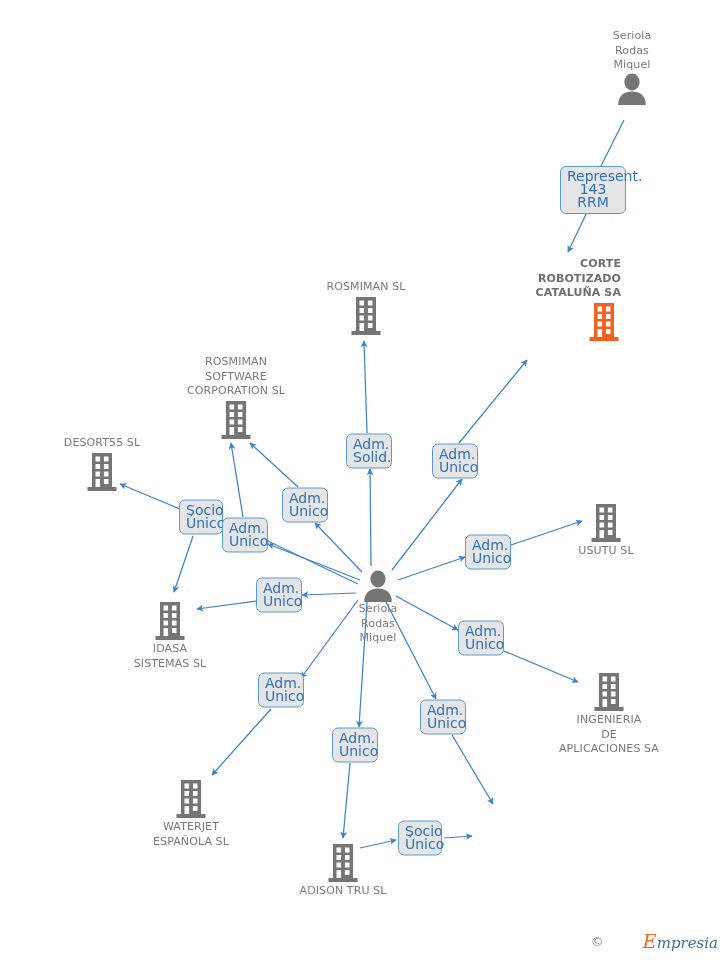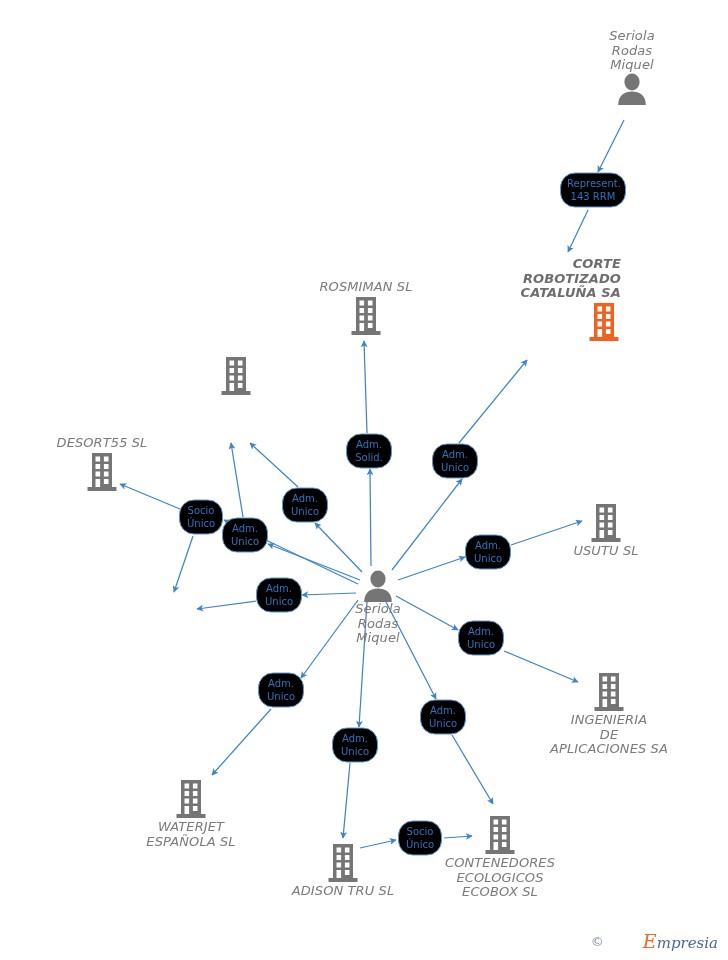--- a/index.html
+++ b/index.html
@@ -23,43 +23,42 @@
     height: 960px;
     pointer-events: none;
   }
   .node {
     position: absolute;
     transform: translateX(-50%);
     text-align: center;
     width: 160px;
   }
   .node .label {
-    font-size: 13px;
+    font-size: 11px;
     line-height: 14.5px;
     color: #7a7a7a;
     white-space: pre-line;
     letter-spacing: 0.1px;
-    font-style: italic;
   }
   .node.bold .label {
     font-weight: bold;
     color: #6e6e6e;
   }
   .node .icon-wrap {
     display: block;
     line-height: 0;
   }
   .edge-label {
     position: absolute;
     transform: translate(-50%, -50%);
-    background: #000000;
+    background: #e5e5e5;
     border: 1.3px solid #5b9bd5;
-    border-radius: 15px;
+    border-radius: 6px;
     color: #2f72bd;
-    font-size: 10px;
+    font-size: 14px;
     line-height: 13px;
     padding: 3px 6px 4px 6px;
     text-align: center;
     white-space: pre-line;
     box-sizing: border-box;
   }
   .watermark {
     position: absolute;
     right: 10px;
     bottom: 8px;
@@ -186,20 +185,23 @@
         <rect x="18.9" y="13" width="4.6" height="5" fill="#ffffff"></rect>
         <rect x="10.5" y="20.5" width="4.6" height="5" fill="#ffffff"></rect>
         <rect x="18.9" y="20.5" width="4.6" height="5" fill="#ffffff"></rect>
         <rect x="10.5" y="28" width="4.6" height="8" fill="#ffffff"></rect>
         <rect x="18.9" y="28" width="4.6" height="5" fill="#ffffff"></rect>
       </svg>
     </span>
   </div>
 
   <div class="node" style="left:236px; top:355px;">
+    <div class="label">ROSMIMAN
+SOFTWARE
+CORPORATION SL</div>
     <span class="icon-wrap">
       <svg width="34" height="42" viewBox="0 0 34 42" aria-hidden="true">
         <rect x="7" y="2" width="20" height="34" fill="#757575"></rect>
         <rect x="2.5" y="36" width="29" height="4" fill="#757575"></rect>
         <rect x="10.5" y="5.5" width="4.6" height="5" fill="#ffffff"></rect>
         <rect x="18.9" y="5.5" width="4.6" height="5" fill="#ffffff"></rect>
         <rect x="10.5" y="13" width="4.6" height="5" fill="#ffffff"></rect>
         <rect x="18.9" y="13" width="4.6" height="5" fill="#ffffff"></rect>
         <rect x="10.5" y="20.5" width="4.6" height="5" fill="#ffffff"></rect>
         <rect x="18.9" y="20.5" width="4.6" height="5" fill="#ffffff"></rect>
@@ -220,20 +222,38 @@
         <rect x="10.5" y="13" width="4.6" height="5" fill="#ffffff"></rect>
         <rect x="18.9" y="13" width="4.6" height="5" fill="#ffffff"></rect>
         <rect x="10.5" y="20.5" width="4.6" height="5" fill="#ffffff"></rect>
         <rect x="18.9" y="20.5" width="4.6" height="5" fill="#ffffff"></rect>
         <rect x="10.5" y="28" width="4.6" height="8" fill="#ffffff"></rect>
         <rect x="18.9" y="28" width="4.6" height="5" fill="#ffffff"></rect>
       </svg>
     </span>
   </div>
 
+  <div class="node" style="left:170px; top:600px;">
+    <span class="icon-wrap">
+      <svg width="34" height="42" viewBox="0 0 34 42" aria-hidden="true">
+        <rect x="7" y="2" width="20" height="34" fill="#757575"></rect>
+        <rect x="2.5" y="36" width="29" height="4" fill="#757575"></rect>
+        <rect x="10.5" y="5.5" width="4.6" height="5" fill="#ffffff"></rect>
+        <rect x="18.9" y="5.5" width="4.6" height="5" fill="#ffffff"></rect>
+        <rect x="10.5" y="13" width="4.6" height="5" fill="#ffffff"></rect>
+        <rect x="18.9" y="13" width="4.6" height="5" fill="#ffffff"></rect>
+        <rect x="10.5" y="20.5" width="4.6" height="5" fill="#ffffff"></rect>
+        <rect x="18.9" y="20.5" width="4.6" height="5" fill="#ffffff"></rect>
+        <rect x="10.5" y="28" width="4.6" height="8" fill="#ffffff"></rect>
+        <rect x="18.9" y="28" width="4.6" height="5" fill="#ffffff"></rect>
+      </svg>
+    </span>
+    <div class="label">IDASA
+SISTEMAS SL</div>
+  </div>
 
   <div class="node" style="left:191px; top:778px;">
     <span class="icon-wrap">
       <svg width="34" height="42" viewBox="0 0 34 42" aria-hidden="true">
         <rect x="7" y="2" width="20" height="34" fill="#757575"></rect>
         <rect x="2.5" y="36" width="29" height="4" fill="#757575"></rect>
         <rect x="10.5" y="5.5" width="4.6" height="5" fill="#ffffff"></rect>
         <rect x="18.9" y="5.5" width="4.6" height="5" fill="#ffffff"></rect>
         <rect x="10.5" y="13" width="4.6" height="5" fill="#ffffff"></rect>
         <rect x="18.9" y="13" width="4.6" height="5" fill="#ffffff"></rect>
@@ -258,39 +278,20 @@
         <rect x="18.9" y="13" width="4.6" height="5" fill="#ffffff"></rect>
         <rect x="10.5" y="20.5" width="4.6" height="5" fill="#ffffff"></rect>
         <rect x="18.9" y="20.5" width="4.6" height="5" fill="#ffffff"></rect>
         <rect x="10.5" y="28" width="4.6" height="8" fill="#ffffff"></rect>
         <rect x="18.9" y="28" width="4.6" height="5" fill="#ffffff"></rect>
       </svg>
     </span>
     <div class="label">ADISON TRU SL</div>
   </div>
 
-  <div class="node" style="left:500px; top:814px;">
-    <span class="icon-wrap">
-      <svg width="34" height="42" viewBox="0 0 34 42" aria-hidden="true">
-        <rect x="7" y="2" width="20" height="34" fill="#757575"></rect>
-        <rect x="2.5" y="36" width="29" height="4" fill="#757575"></rect>
-        <rect x="10.5" y="5.5" width="4.6" height="5" fill="#ffffff"></rect>
-        <rect x="18.9" y="5.5" width="4.6" height="5" fill="#ffffff"></rect>
-        <rect x="10.5" y="13" width="4.6" height="5" fill="#ffffff"></rect>
-        <rect x="18.9" y="13" width="4.6" height="5" fill="#ffffff"></rect>
-        <rect x="10.5" y="20.5" width="4.6" height="5" fill="#ffffff"></rect>
-        <rect x="18.9" y="20.5" width="4.6" height="5" fill="#ffffff"></rect>
-        <rect x="10.5" y="28" width="4.6" height="8" fill="#ffffff"></rect>
-        <rect x="18.9" y="28" width="4.6" height="5" fill="#ffffff"></rect>
-      </svg>
-    </span>
-    <div class="label">CONTENEDORES
-ECOLOGICOS
-ECOBOX  SL</div>
-  </div>
 
   <div class="node" style="left:609px; top:671px;">
     <span class="icon-wrap">
       <svg width="34" height="42" viewBox="0 0 34 42" aria-hidden="true">
         <rect x="7" y="2" width="20" height="34" fill="#757575"></rect>
         <rect x="2.5" y="36" width="29" height="4" fill="#757575"></rect>
         <rect x="10.5" y="5.5" width="4.6" height="5" fill="#ffffff"></rect>
         <rect x="18.9" y="5.5" width="4.6" height="5" fill="#ffffff"></rect>
         <rect x="10.5" y="13" width="4.6" height="5" fill="#ffffff"></rect>
         <rect x="18.9" y="13" width="4.6" height="5" fill="#ffffff"></rect>

